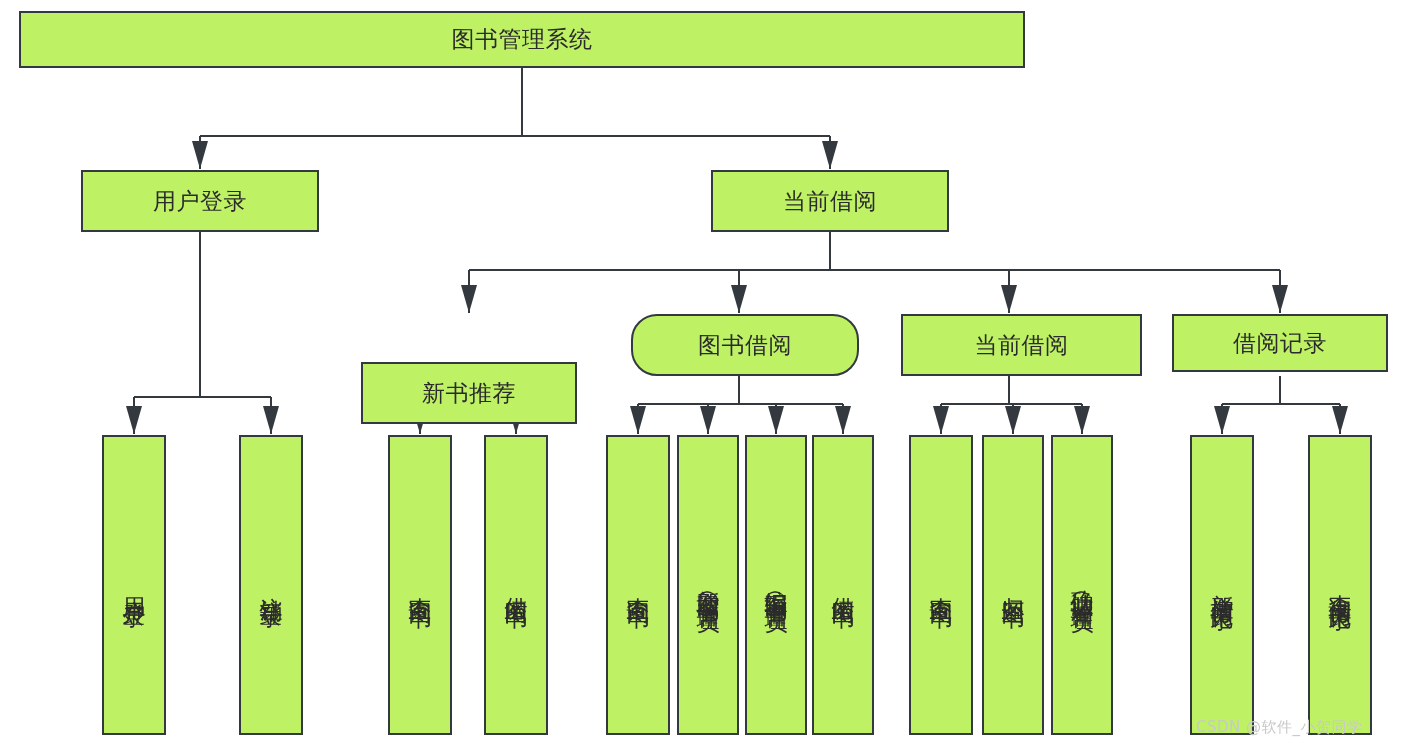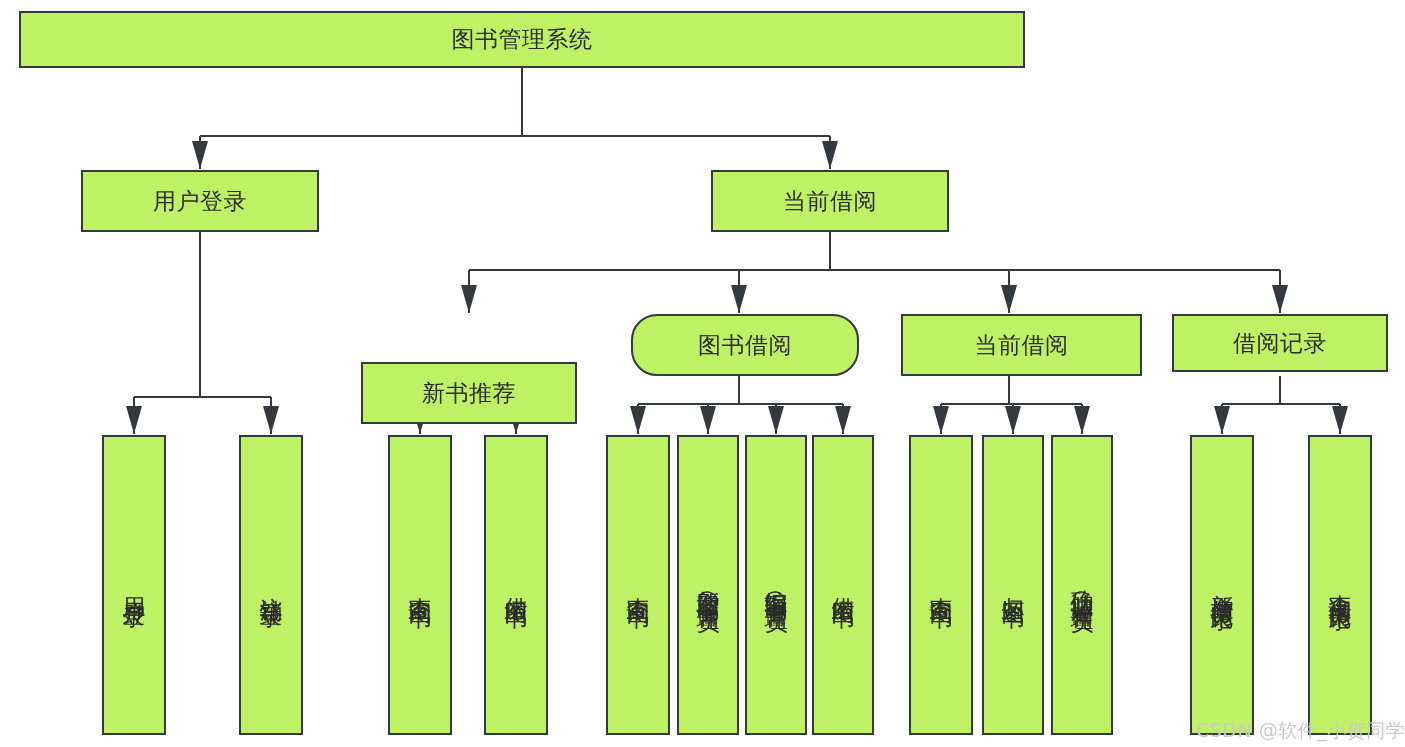--- a/index.html
+++ b/index.html
@@ -53,21 +53,21 @@
   .node.vert .lbl {
     writing-mode: vertical-rl;
     text-orientation: upright;
     font-size: 23px;
     letter-spacing: 3px;
     line-height: 1.0;
     white-space: nowrap;
   }
   .watermark {
     position: absolute;
-    font-size: 19px;
+    font-size: 15px;
     color: #c9c9c9;
     white-space: nowrap;
     letter-spacing: 0.5px;
   }
 </style>
 </head>
 <body>
 
 <div id="canvas">
 

